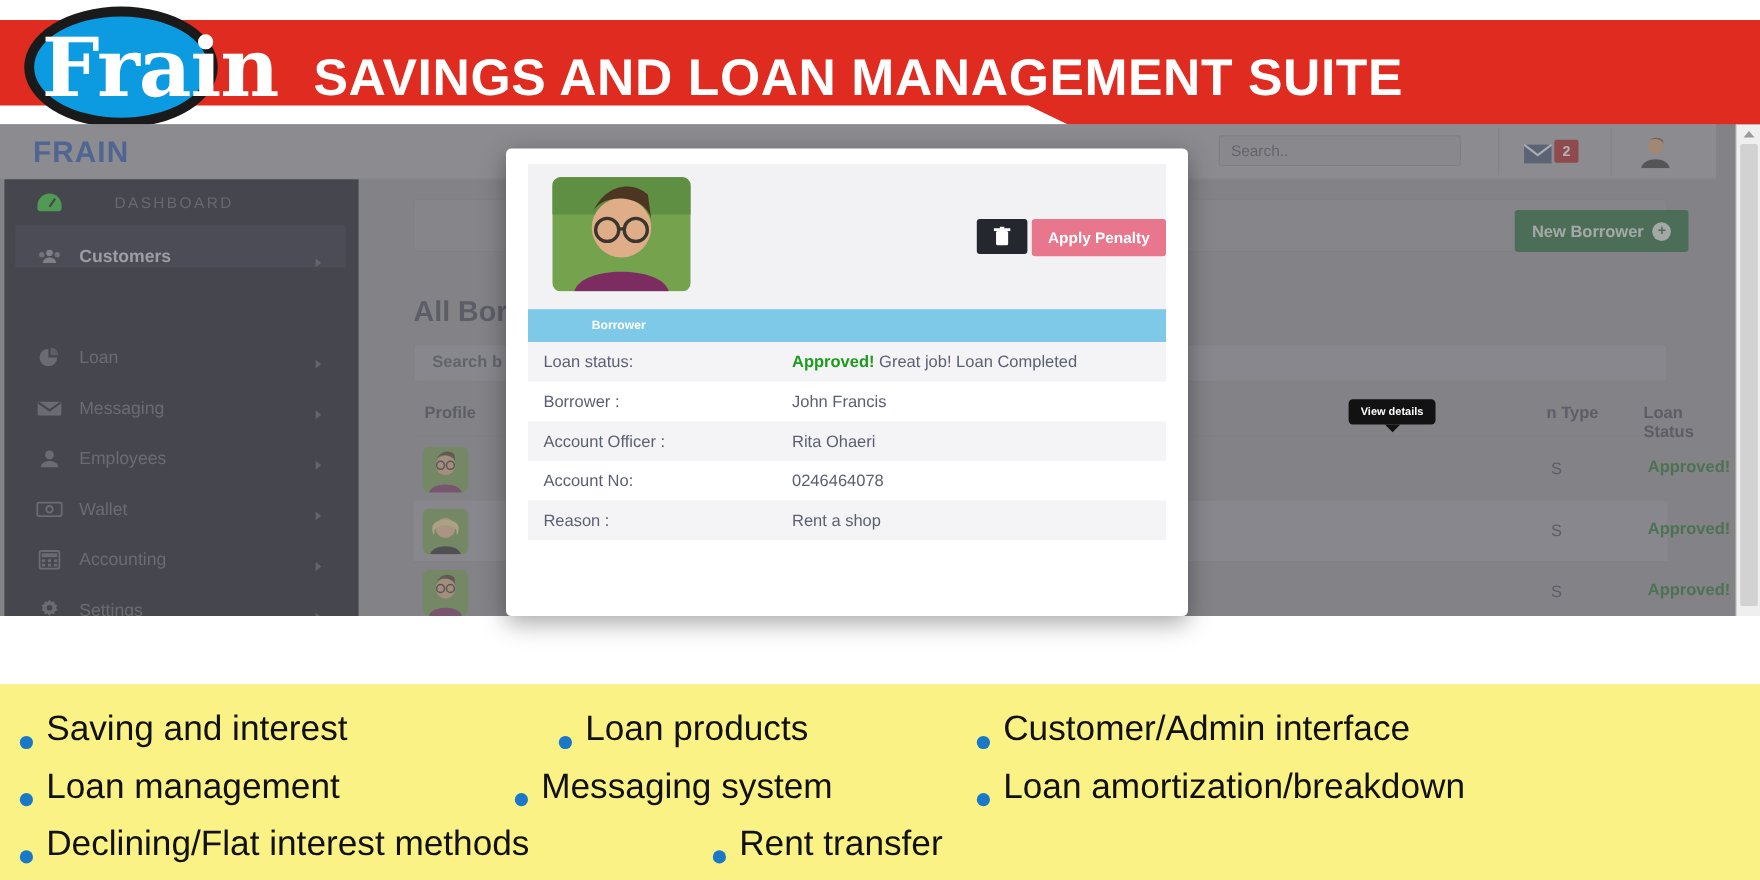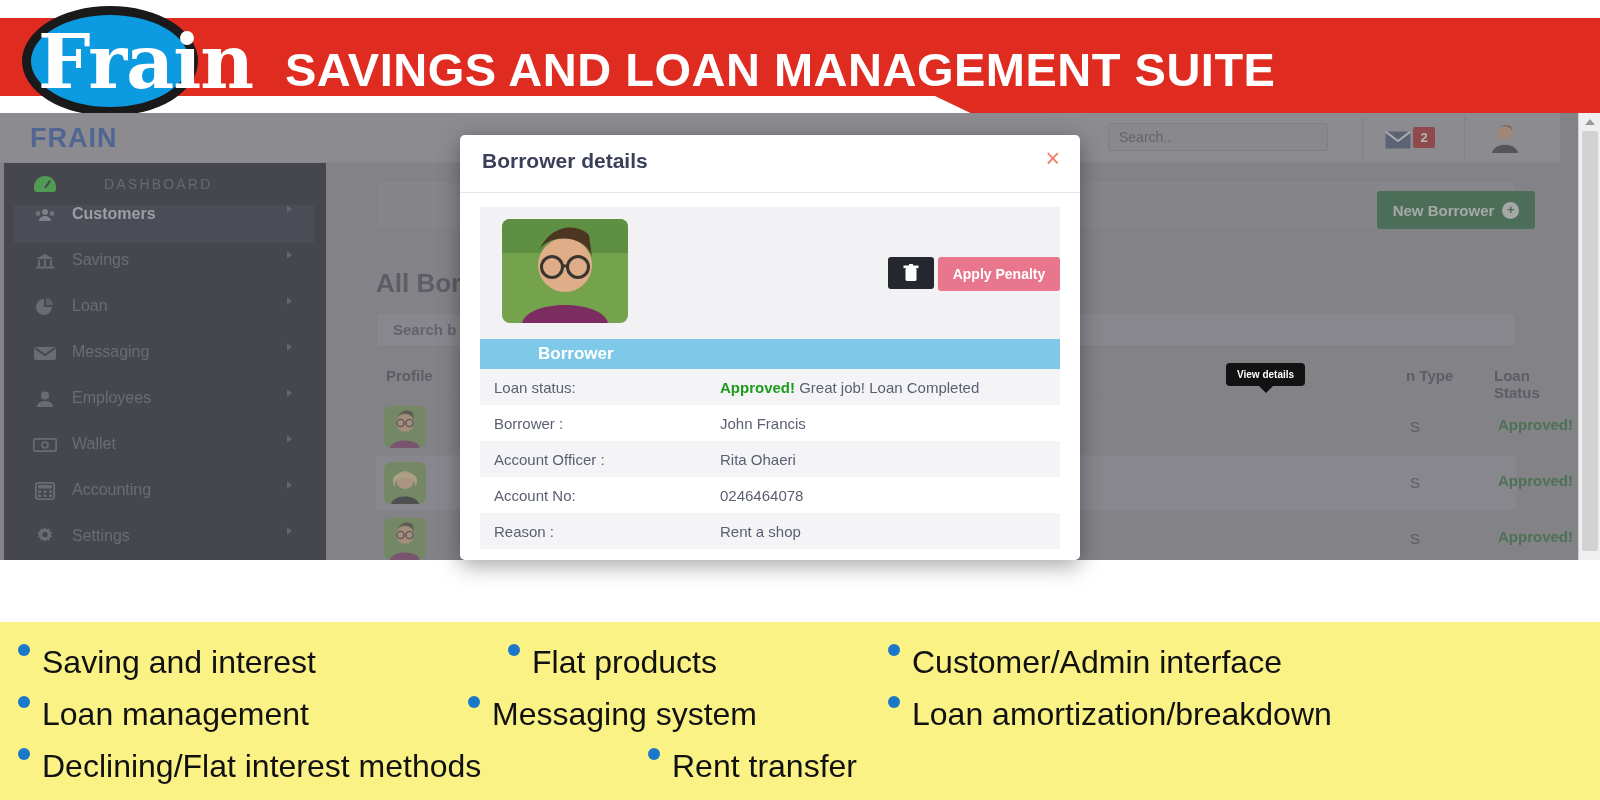--- a/index.html
+++ b/index.html
@@ -79,21 +79,21 @@
     position: relative; margin-right: 12px;
   }
   .sb-dash-icon:after {
     content: ""; position: absolute; left: 10px; top: 3px; width: 2px; height: 9px;
     background: #0b0d16; transform: rotate(35deg); transform-origin: bottom;
   }
   .sb-dash-label { font-size: 14px; letter-spacing: 2.2px; color: #55585f; font-weight: 500; }
 
   .sb-item {
     position: absolute; left: 10px; width: 300px; height: 38px;
-    display: flex; align-items: flex-start; color: #595c66; font-size: 16px;
+    display: flex; align-items: flex-end; color: #595c66; font-size: 16px;
   }
   .sb-item.active { background: #141825; color: #c9ccd4; font-weight: bold; }
   .sb-ico { width: 26px; height: 20px; margin-left: 18px; margin-right: 14px;
             display: flex; align-items: center; justify-content: center; }
   .sb-arrow {
     position: absolute; right: 22px; width: 0; height: 0;
     border-left: 5px solid #4a4d57; border-top: 4px solid transparent; border-bottom: 4px solid transparent;
   }
 
   
@@ -163,21 +163,21 @@
   .photo-big { position: absolute; left: 22px; top: 12px; width: 126px; height: 104px; border-radius: 8px; overflow: hidden; }
   .btn-del {
     position: absolute; left: 408px; top: 50px; width: 46px; height: 32px;
     background: #24272e; border-radius: 3px; display: flex; align-items: center; justify-content: center;
   }
   .btn-penalty {
     position: absolute; left: 458px; top: 50px; width: 122px; height: 34px;
     background: #e8768c; border-radius: 3px; color: #fff; font-size: 14px; font-weight: bold;
     display: flex; align-items: center; justify-content: center;
   }
-  .dtl-head { height: 30px; background: #7ec9e8; color: #fff; font-size: 17px; font-weight: bold; line-height: 30px; padding-left: 58px; }
+  .dtl-head { height: 30px; background: #7ec9e8; color: #fff; font-size: 11px; font-weight: bold; line-height: 30px; padding-left: 58px; }
   .dtl-row { display: flex; height: 36px; align-items: center; font-size: 15px; }
   .dtl-row.alt { background: #f4f4f7; }
   .dtl-k { width: 200px; padding-left: 14px; color: #5a5f72; }
   .dtl-v { color: #5a5f72; margin-left: 40px; }
   .dtl-v .ok { color: #1d9b1d; font-weight: bold; }
 
   
   .bluebar {
     position: absolute; left: 0; top: 560px; width: 1600px; height: 62px;
     background: #1283c8; display: flex; align-items: center; justify-content: center;
@@ -186,21 +186,21 @@
     color: #ffffff; font-size: 36px; font-weight: bold; letter-spacing: 0.5px;
     transform: scaleX(0.86); transform-origin: center;
   }
 
   
   .features {
     position: absolute; left: 0; top: 622px; width: 1600px; height: 178px;
     background: #fbf285; padding: 14px 18px 0 18px;
   }
   .frow { display: flex; align-items: center; height: 52px; }
-  .fitem { display: flex; align-items: flex-start; font-size: 32px; color: #111; white-space: nowrap; }
+  .fitem { display: flex; align-items: flex-end; font-size: 32px; color: #111; white-space: nowrap; }
   .fbullet { width: 12px; height: 12px; border-radius: 50%; background: #1a78c8; margin-right: 12px; flex: none; }
   .fmore { color: #e8201a; margin-left: 14px; font-size: 32px; }
 
   .ico-svg { display: block; }
 </style>
 </head>
 <body>
 
 <div class="stage">
 
@@ -245,33 +245,20 @@
               <circle cx="11" cy="4" r="3" fill="#8a8d96"></circle>
               <circle cx="4" cy="5.5" r="2.4" fill="#6a6d76"></circle>
               <circle cx="18" cy="5.5" r="2.4" fill="#6a6d76"></circle>
               <path d="M5 13c0-3 3-5 6-5s6 2 6 5z" fill="#8a8d96"></path>
             </svg>
         </span>
         <span>Customers</span>
         <span class="sb-arrow"></span>
       </div>
 
-      <div class="sb-item" style="top:88px">
-        <span class="sb-ico">
-          <svg width="20" height="16" viewBox="0 0 20 16">
-              <polygon points="10,1 19,6 1,6" fill="#595c66"></polygon>
-              <rect x="3" y="7" width="2" height="6" fill="#595c66"></rect>
-              <rect x="9" y="7" width="2" height="6" fill="#595c66"></rect>
-              <rect x="15" y="7" width="2" height="6" fill="#595c66"></rect>
-              <rect x="1" y="13.5" width="18" height="2" fill="#595c66"></rect>
-            </svg>
-        </span>
-        <span>Savings</span>
-        <span class="sb-arrow"></span>
-      </div>
 
       <div class="sb-item" style="top:134px">
         <span class="sb-ico">
           <svg width="20" height="18" viewBox="0 0 20 18">
               <path d="M9 1a8 8 0 1 0 8 8H9z" fill="#595c66"></path>
               <path d="M11 0a7 7 0 0 1 7 7h-7z" fill="#3f424b"></path>
             </svg>
         </span>
         <span>Loan</span>
         <span class="sb-arrow"></span>
@@ -409,24 +396,20 @@
 
     <div class="tooltip">View details</div>
 
     <div class="scroll-track">
       <div class="scroll-up"></div>
       <div class="scroll-thumb"></div>
     </div>
   </div>
 
   <div class="modal">
-    <div class="modal-head">
-      <div class="modal-title">Borrower details</div>
-      <div class="modal-close">×</div>
-    </div>
     <div class="modal-body">
       <div class="photo-block">
         <div class="photo-big">
           <svg viewBox="0 0 126 104" preserveAspectRatio="none">
               <rect width="126" height="104" fill="#74a24d"></rect>
               <rect y="0" width="126" height="34" fill="#5f8f42"></rect>
               <circle cx="63" cy="46" r="27" fill="#dfae88"></circle>
               <path d="M20 104c6-24 80-24 86 0z" fill="#7c2c60"></path>
               <path d="M36 34c6-20 48-20 54 4l-3-22c-12-12-39-12-51 18z" fill="#4c3622"></path>
               <circle cx="50" cy="48" r="10.5" fill="none" stroke="#3a352f" stroke-width="3"></circle>
@@ -471,21 +454,21 @@
 
 
   <div class="features">
     <div class="frow">
       <div class="fitem" style="width:490px">
           <span class="fbullet"></span>
           <span>Saving and interest</span>
         </div>
       <div class="fitem" style="width:380px">
           <span class="fbullet"></span>
-          <span>Flat products</span>
+          <span>Loan products</span>
         </div>
       <div class="fitem">
           <span class="fbullet"></span>
           <span>Customer/Admin interface</span>
         </div>
     </div>
     <div class="frow">
       <div class="fitem" style="width:450px">
           <span class="fbullet"></span>
           <span>Loan management</span>

